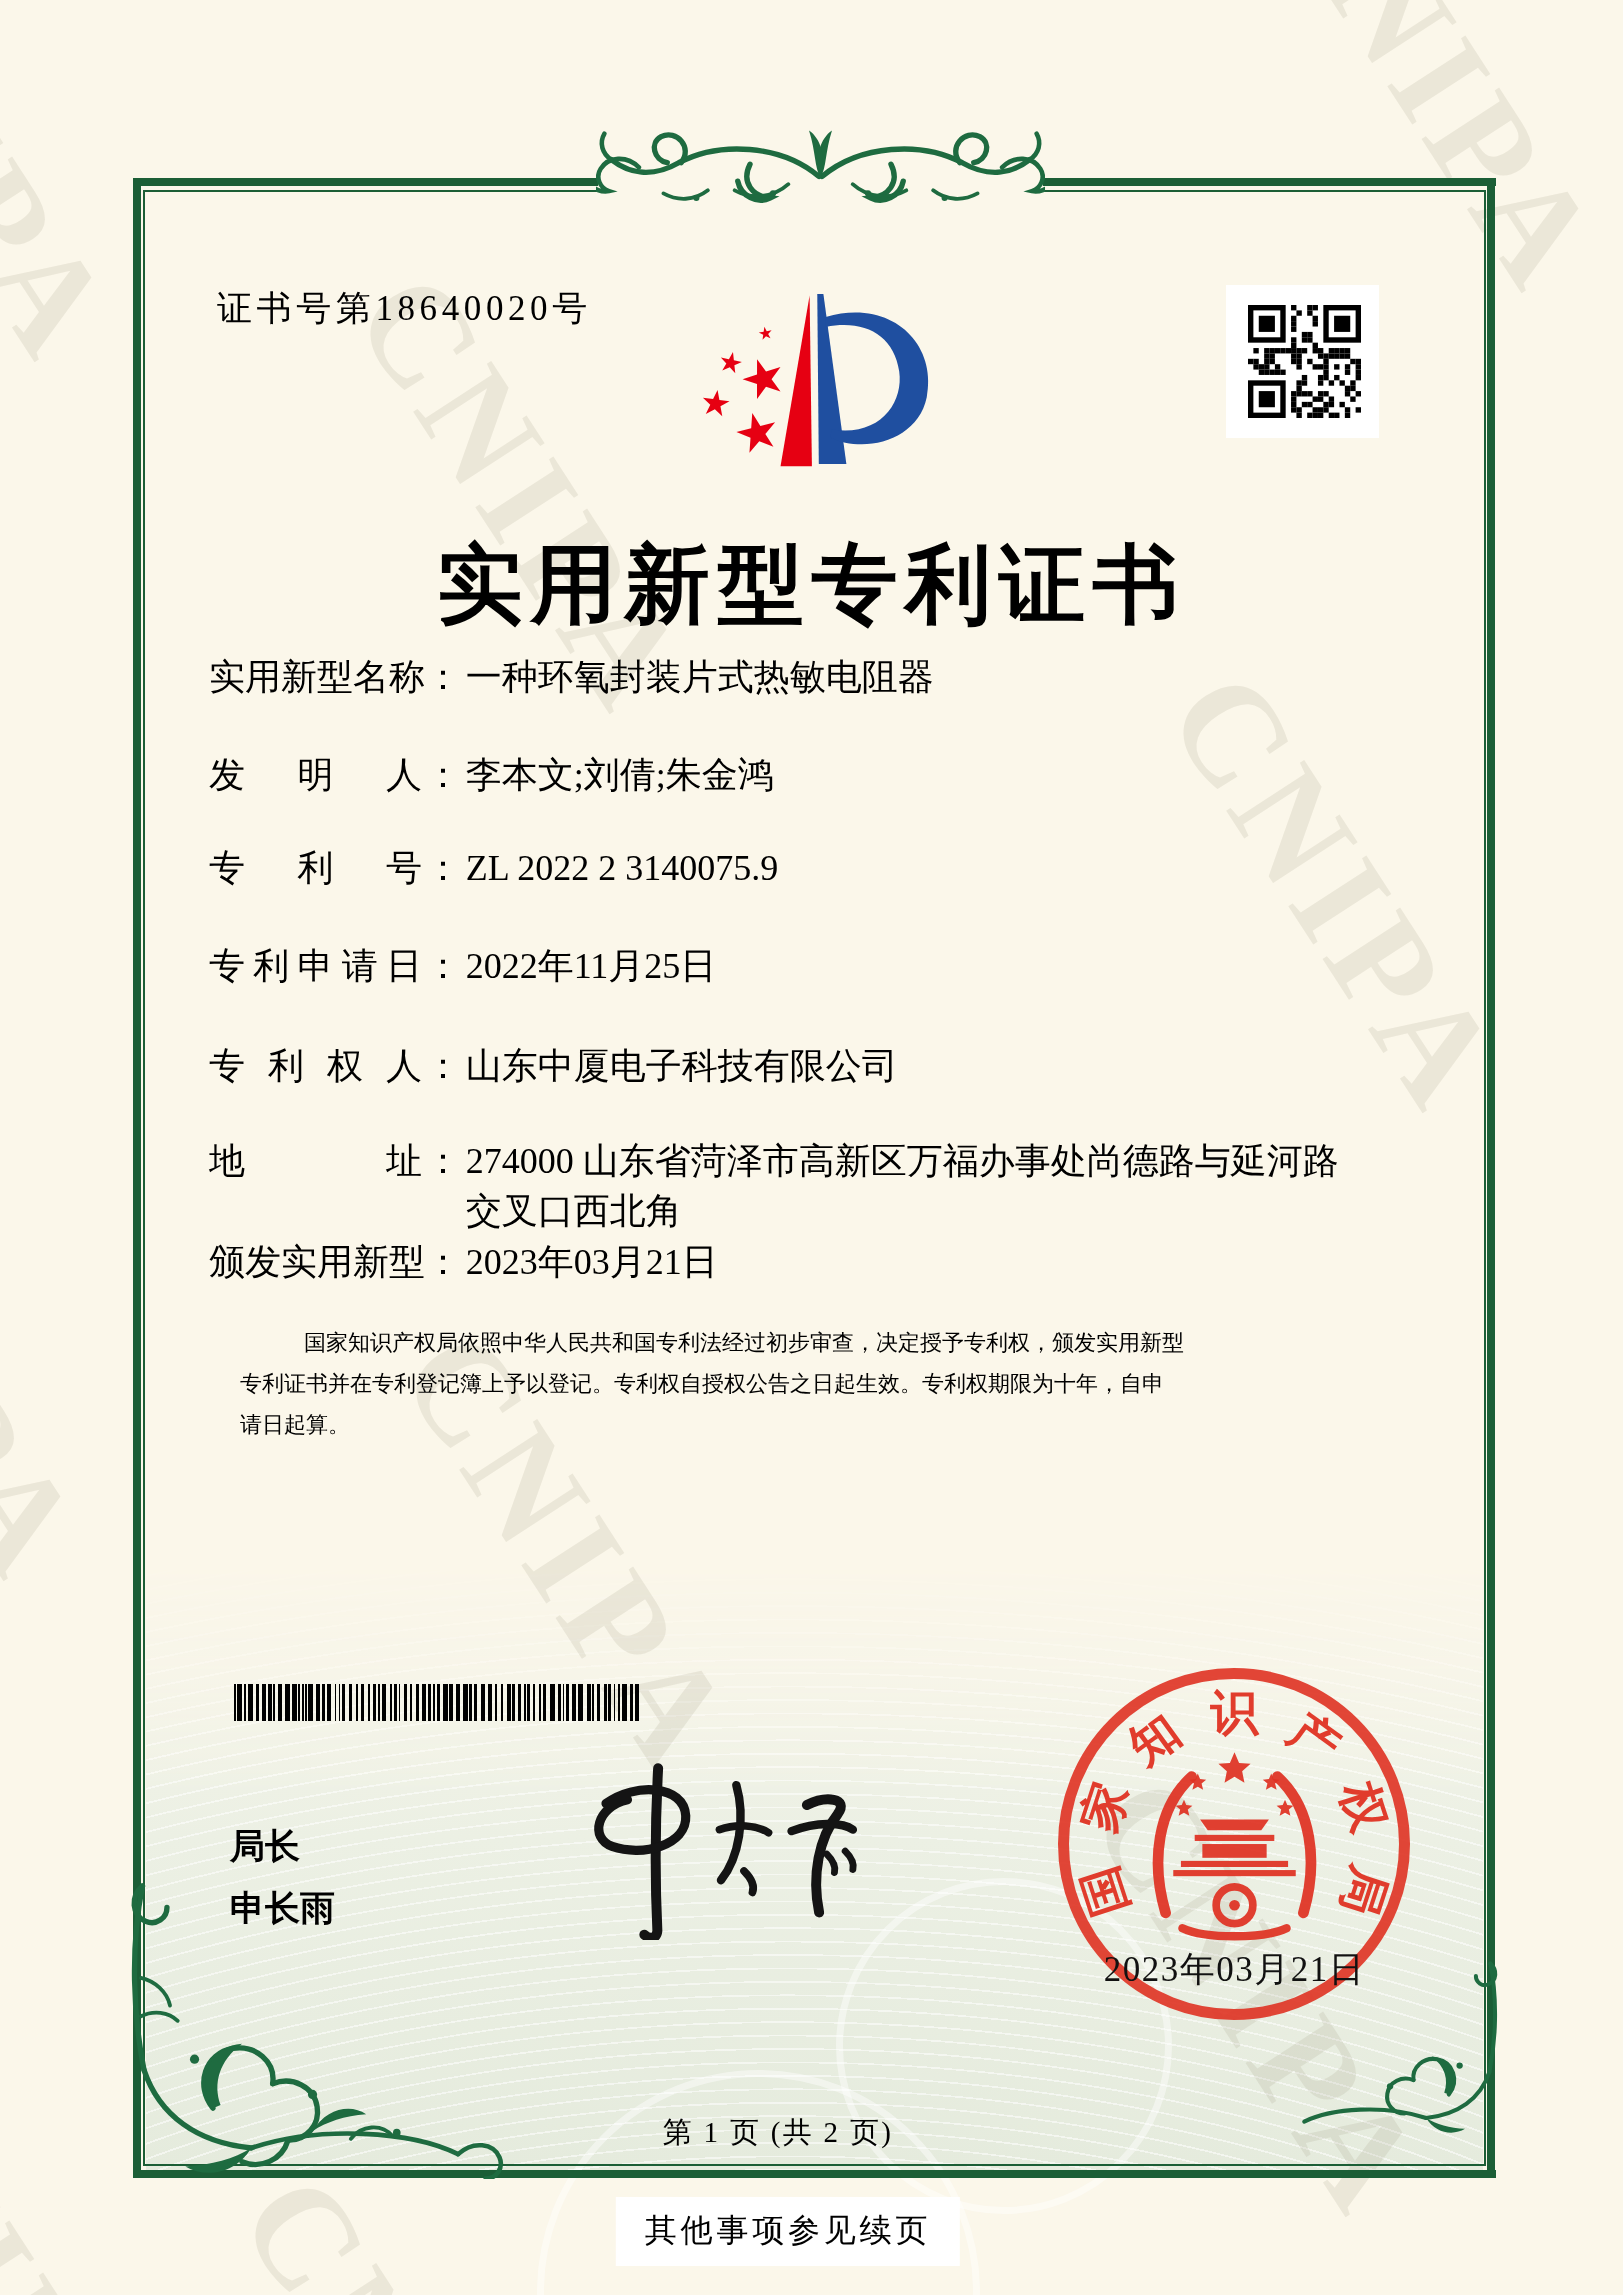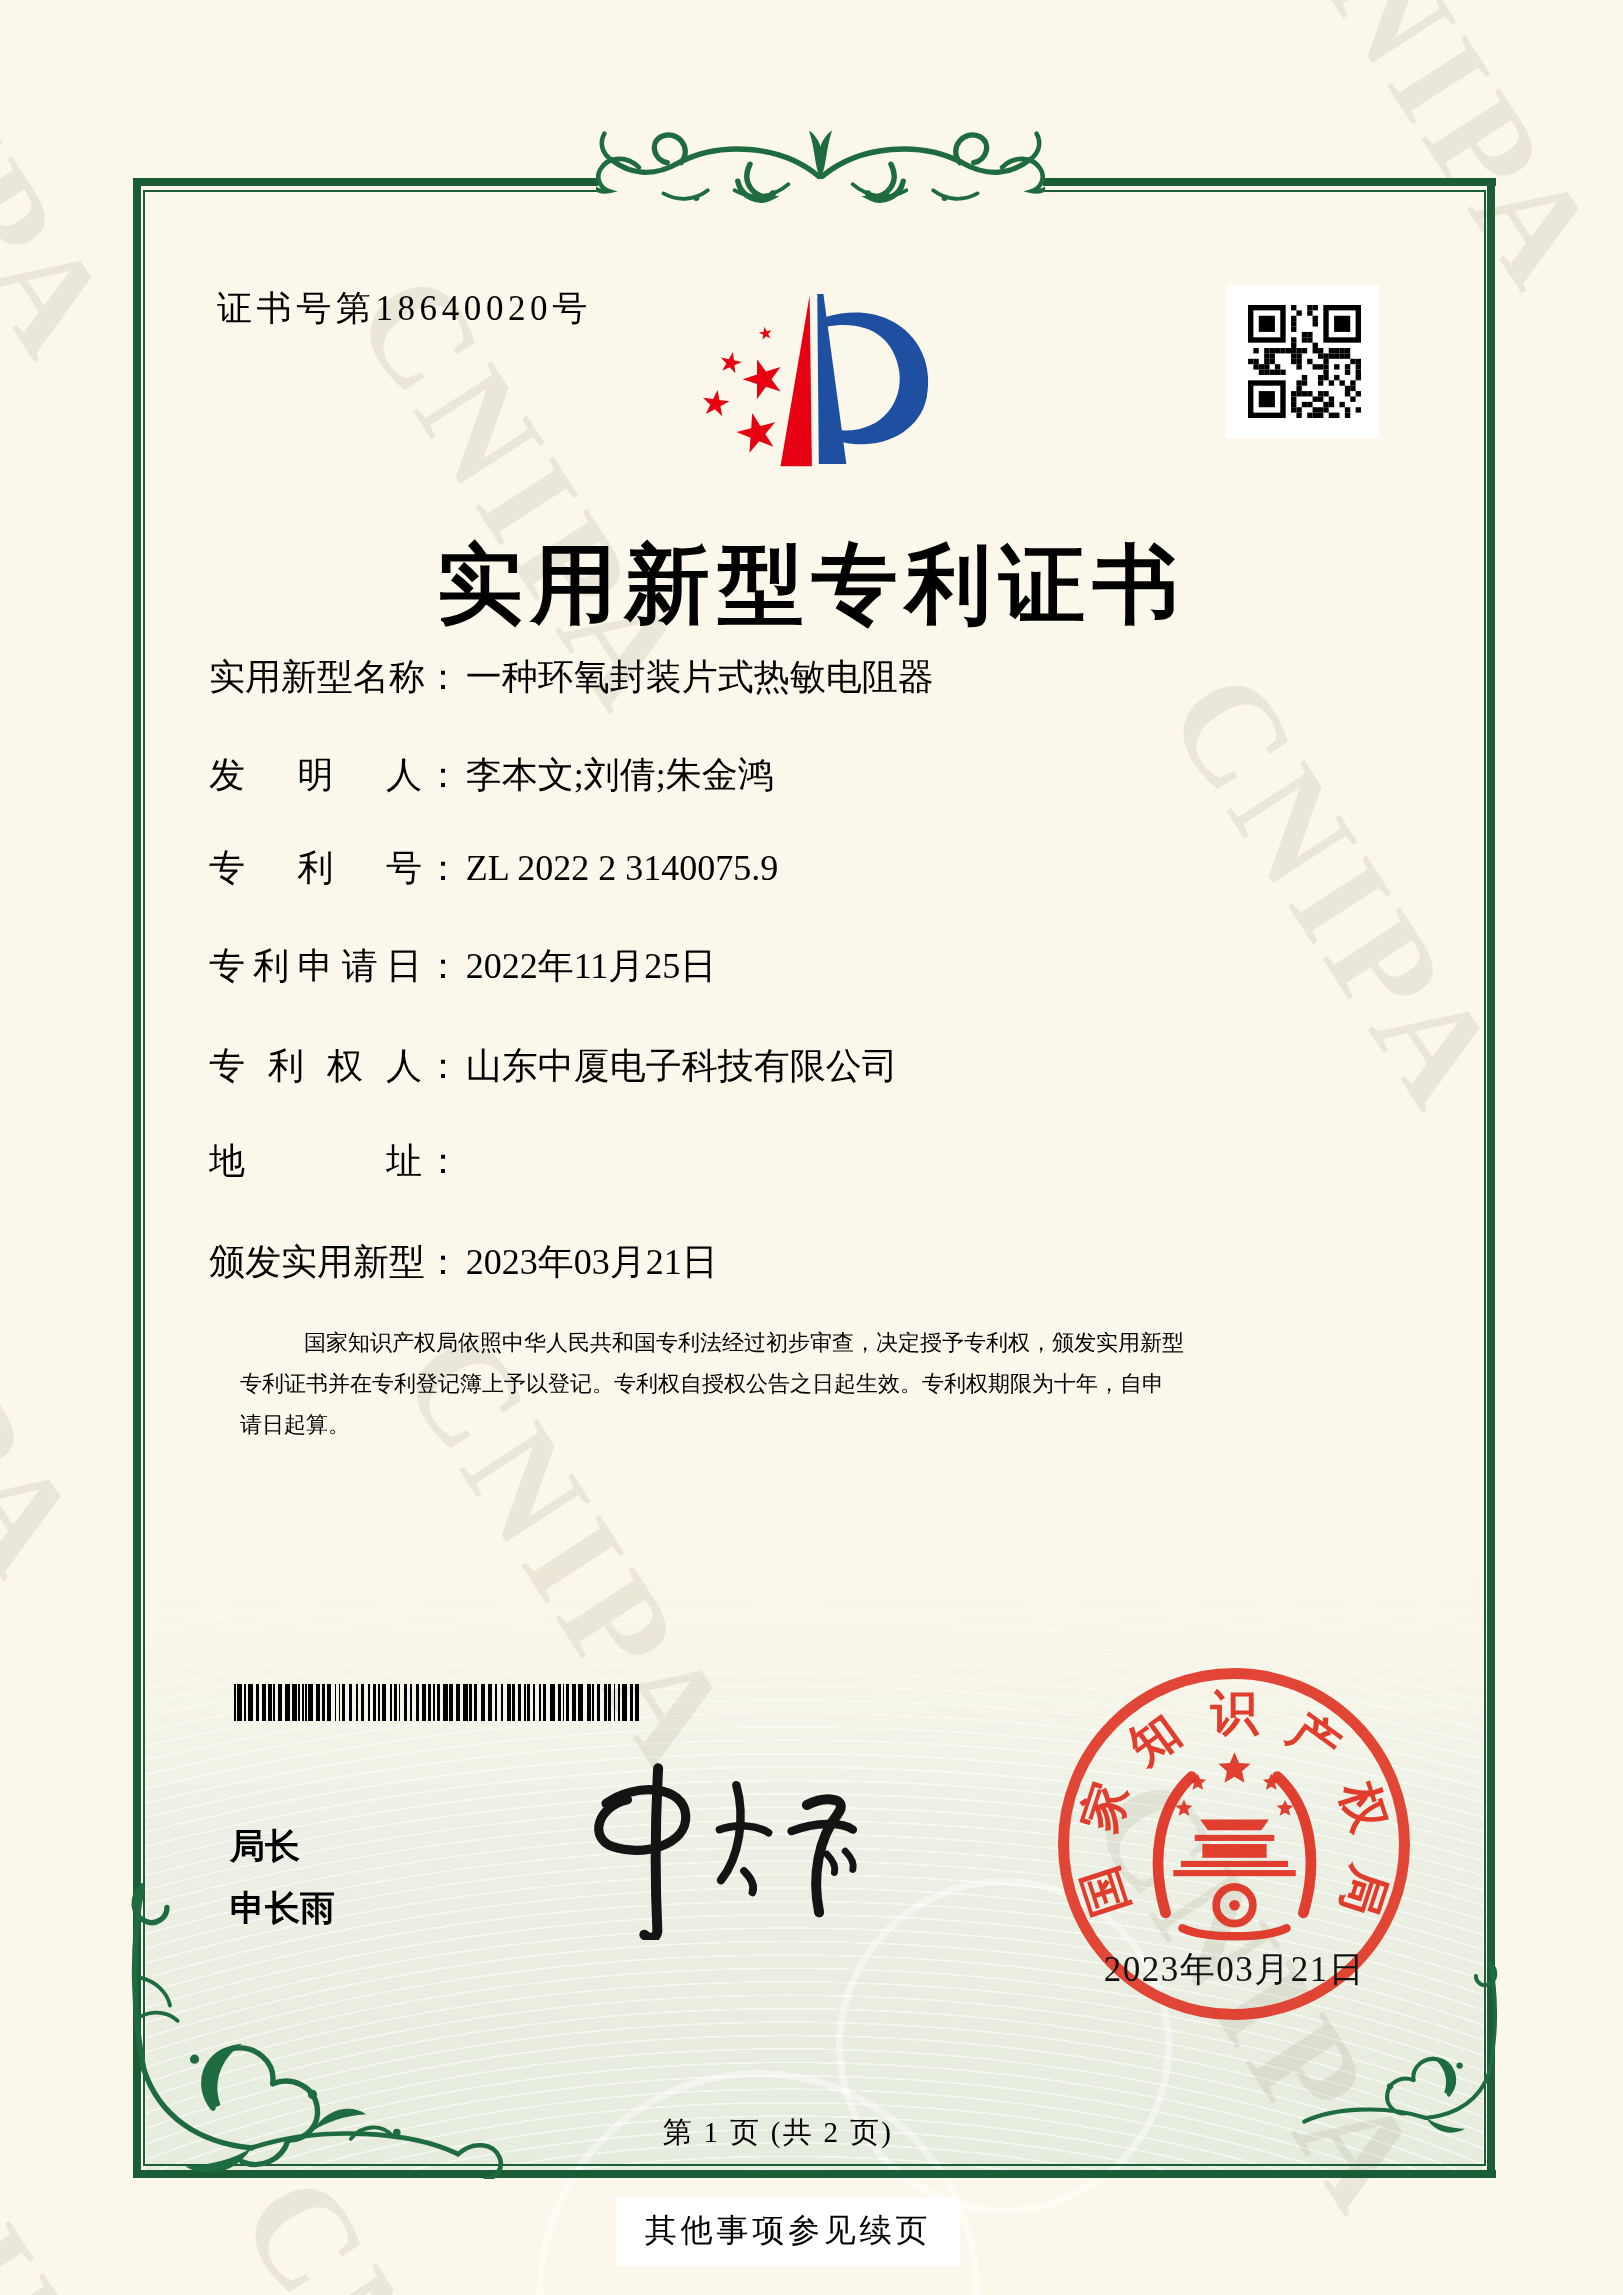--- a/index.html
+++ b/index.html
@@ -344,21 +344,21 @@
   <div class="row" style="top:847px;">
     <span class="flabel">专利号</span><span class="colon">：</span><span class="fvalue">ZL 2022 2 3140075.9</span>
   </div>
   <div class="row" style="top:945px;">
     <span class="flabel">专利申请日</span><span class="colon">：</span><span class="fvalue">2022年11月25日</span>
   </div>
   <div class="row" style="top:1045px;">
     <span class="flabel">专利权人</span><span class="colon">：</span><span class="fvalue">山东中厦电子科技有限公司</span>
   </div>
   <div class="row" style="top:1140px;">
-    <span class="flabel">地址</span><span class="colon">：</span>
+    <span class="flabel">地址</span><span class="colon">：</span><span class="fvalue"><span style="display:block;">274000 山东省菏泽市高新区万福办事处尚德路与延河路</span><span class="addr-l2" style="display:block;">交叉口西北角</span></span>
   </div>
   <div class="row" style="top:1241px;width:1265px;">
     <span class="flabel">颁发实用新型</span><span class="colon">：</span><span class="fvalue">2023年03月21日</span>
   </div>
 
   <div class="legal">
     <div class="ln indent">国家知识产权局依照中华人民共和国专利法经过初步审查，决定授予专利权，颁发实用新型</div>
     <div class="ln">专利证书并在专利登记簿上予以登记。专利权自授权公告之日起生效。专利权期限为十年，自申</div>
     <div class="ln">请日起算。</div>
   </div>

